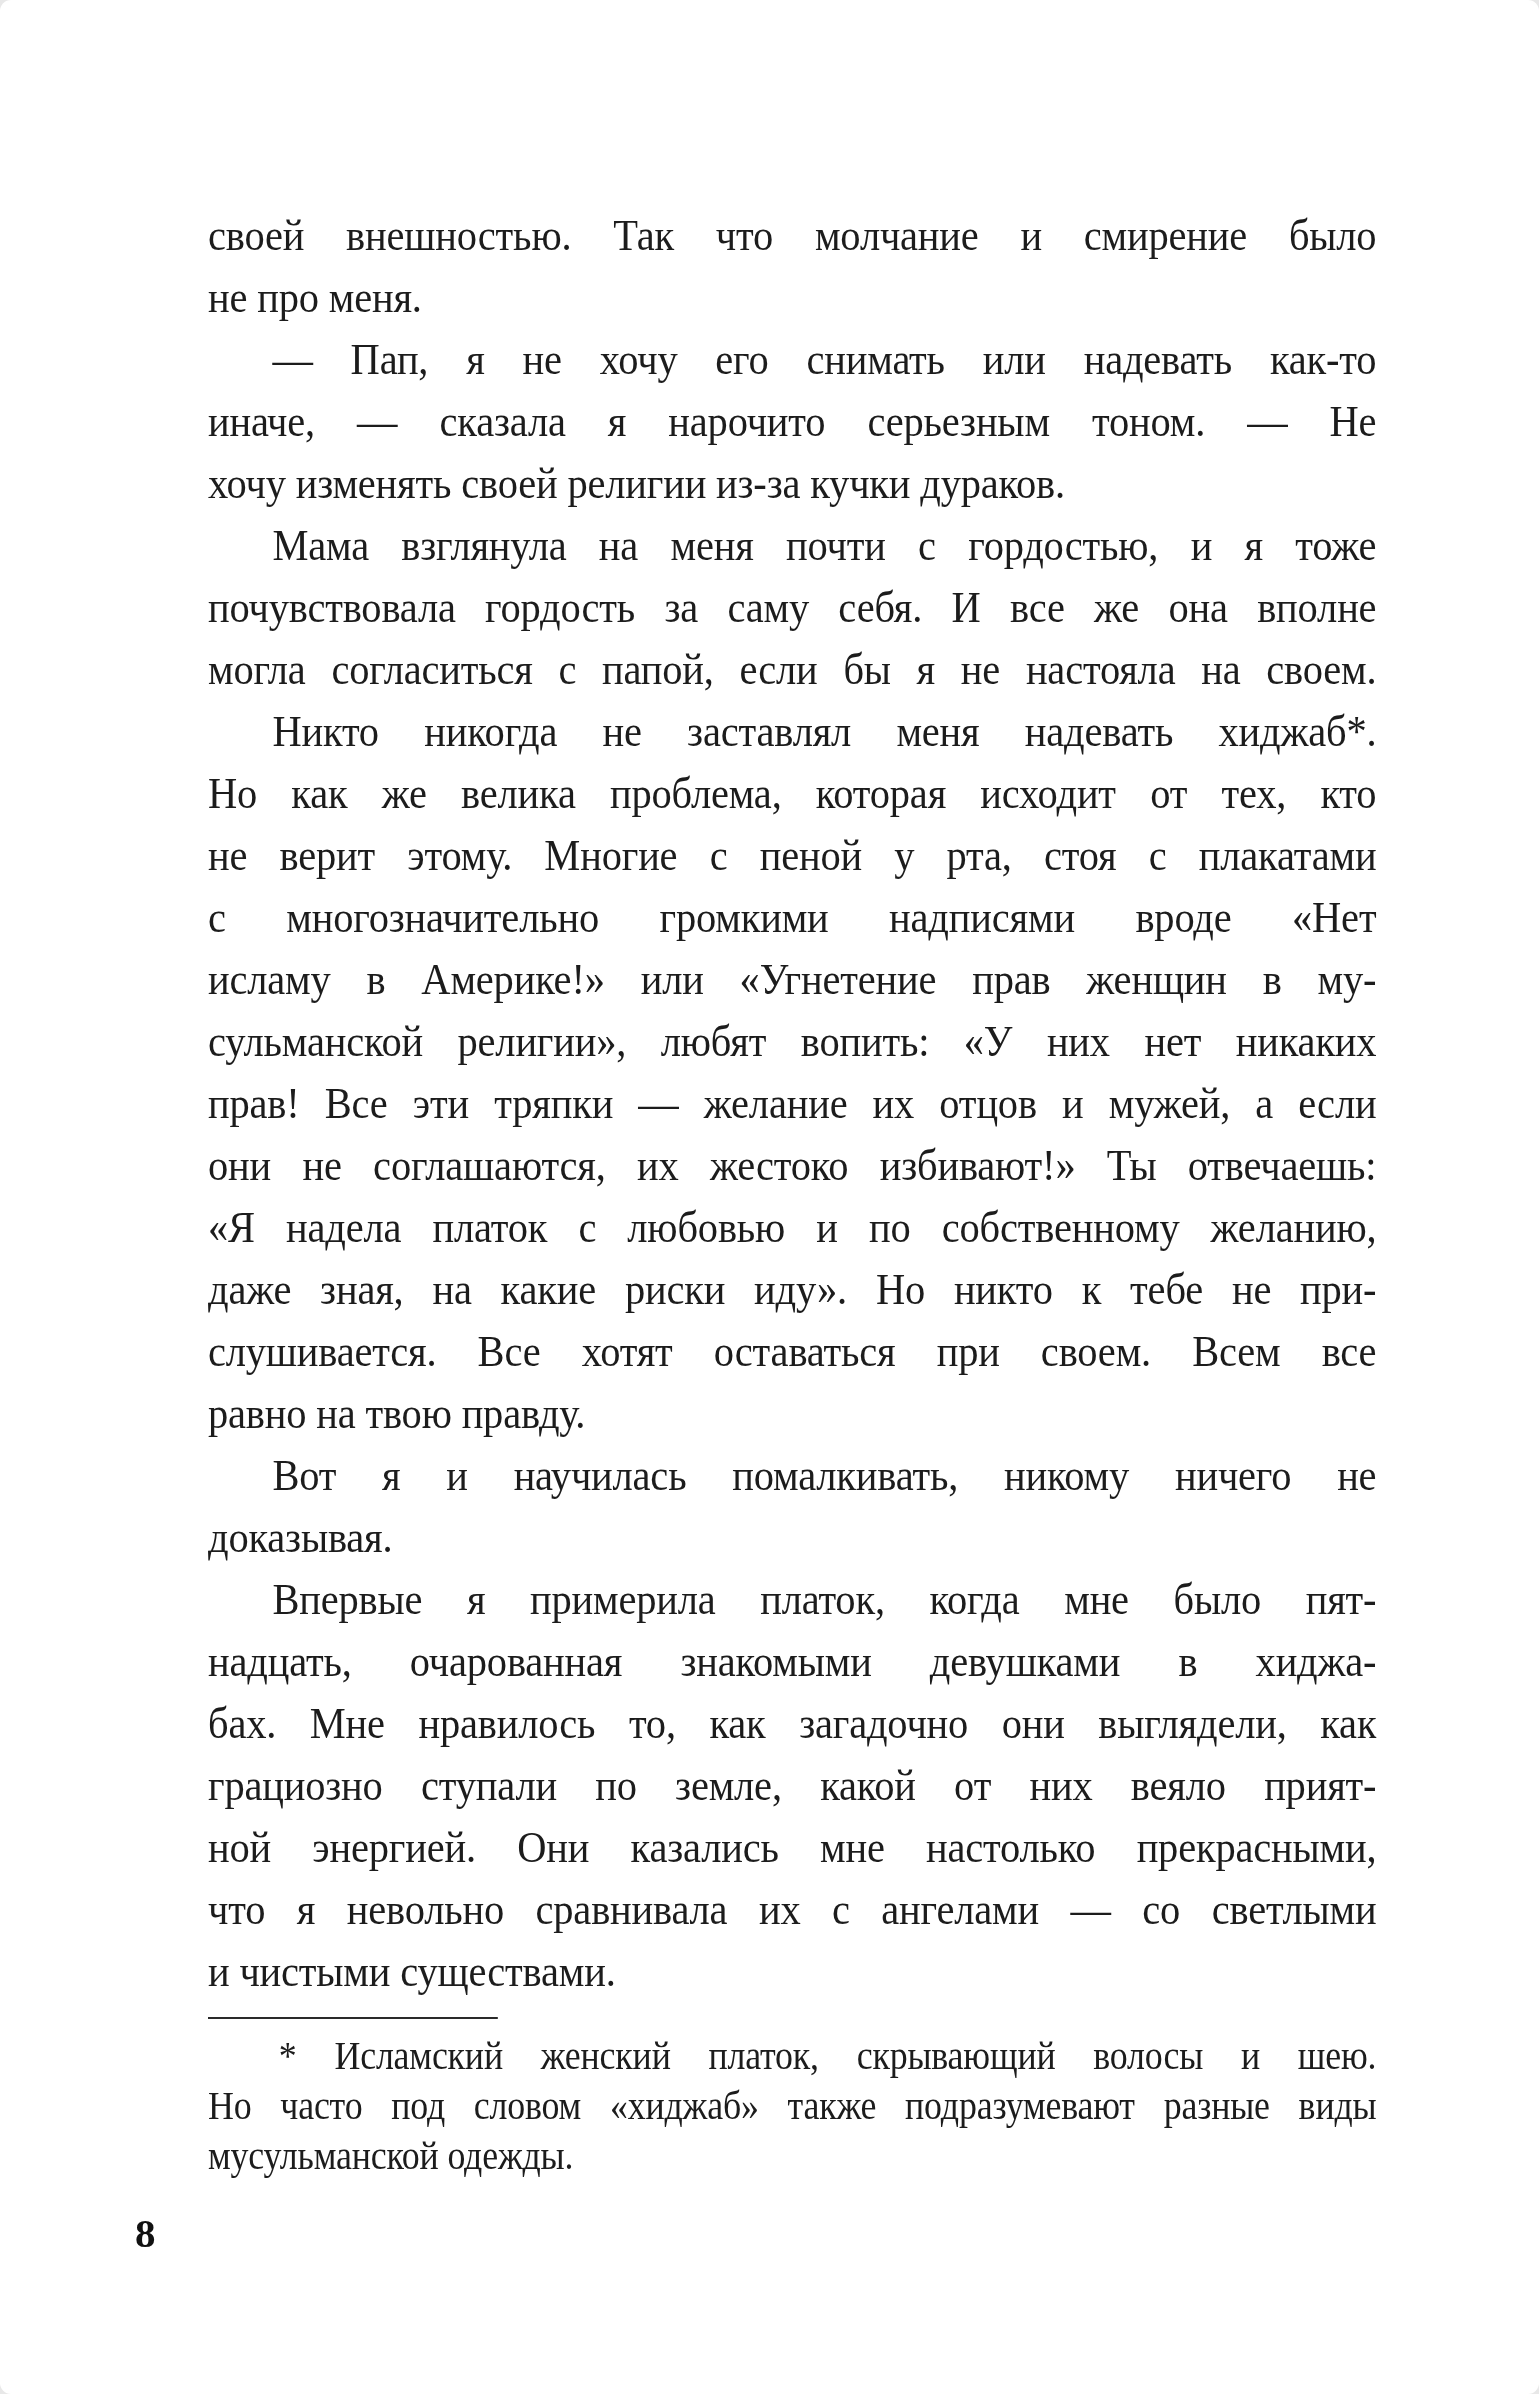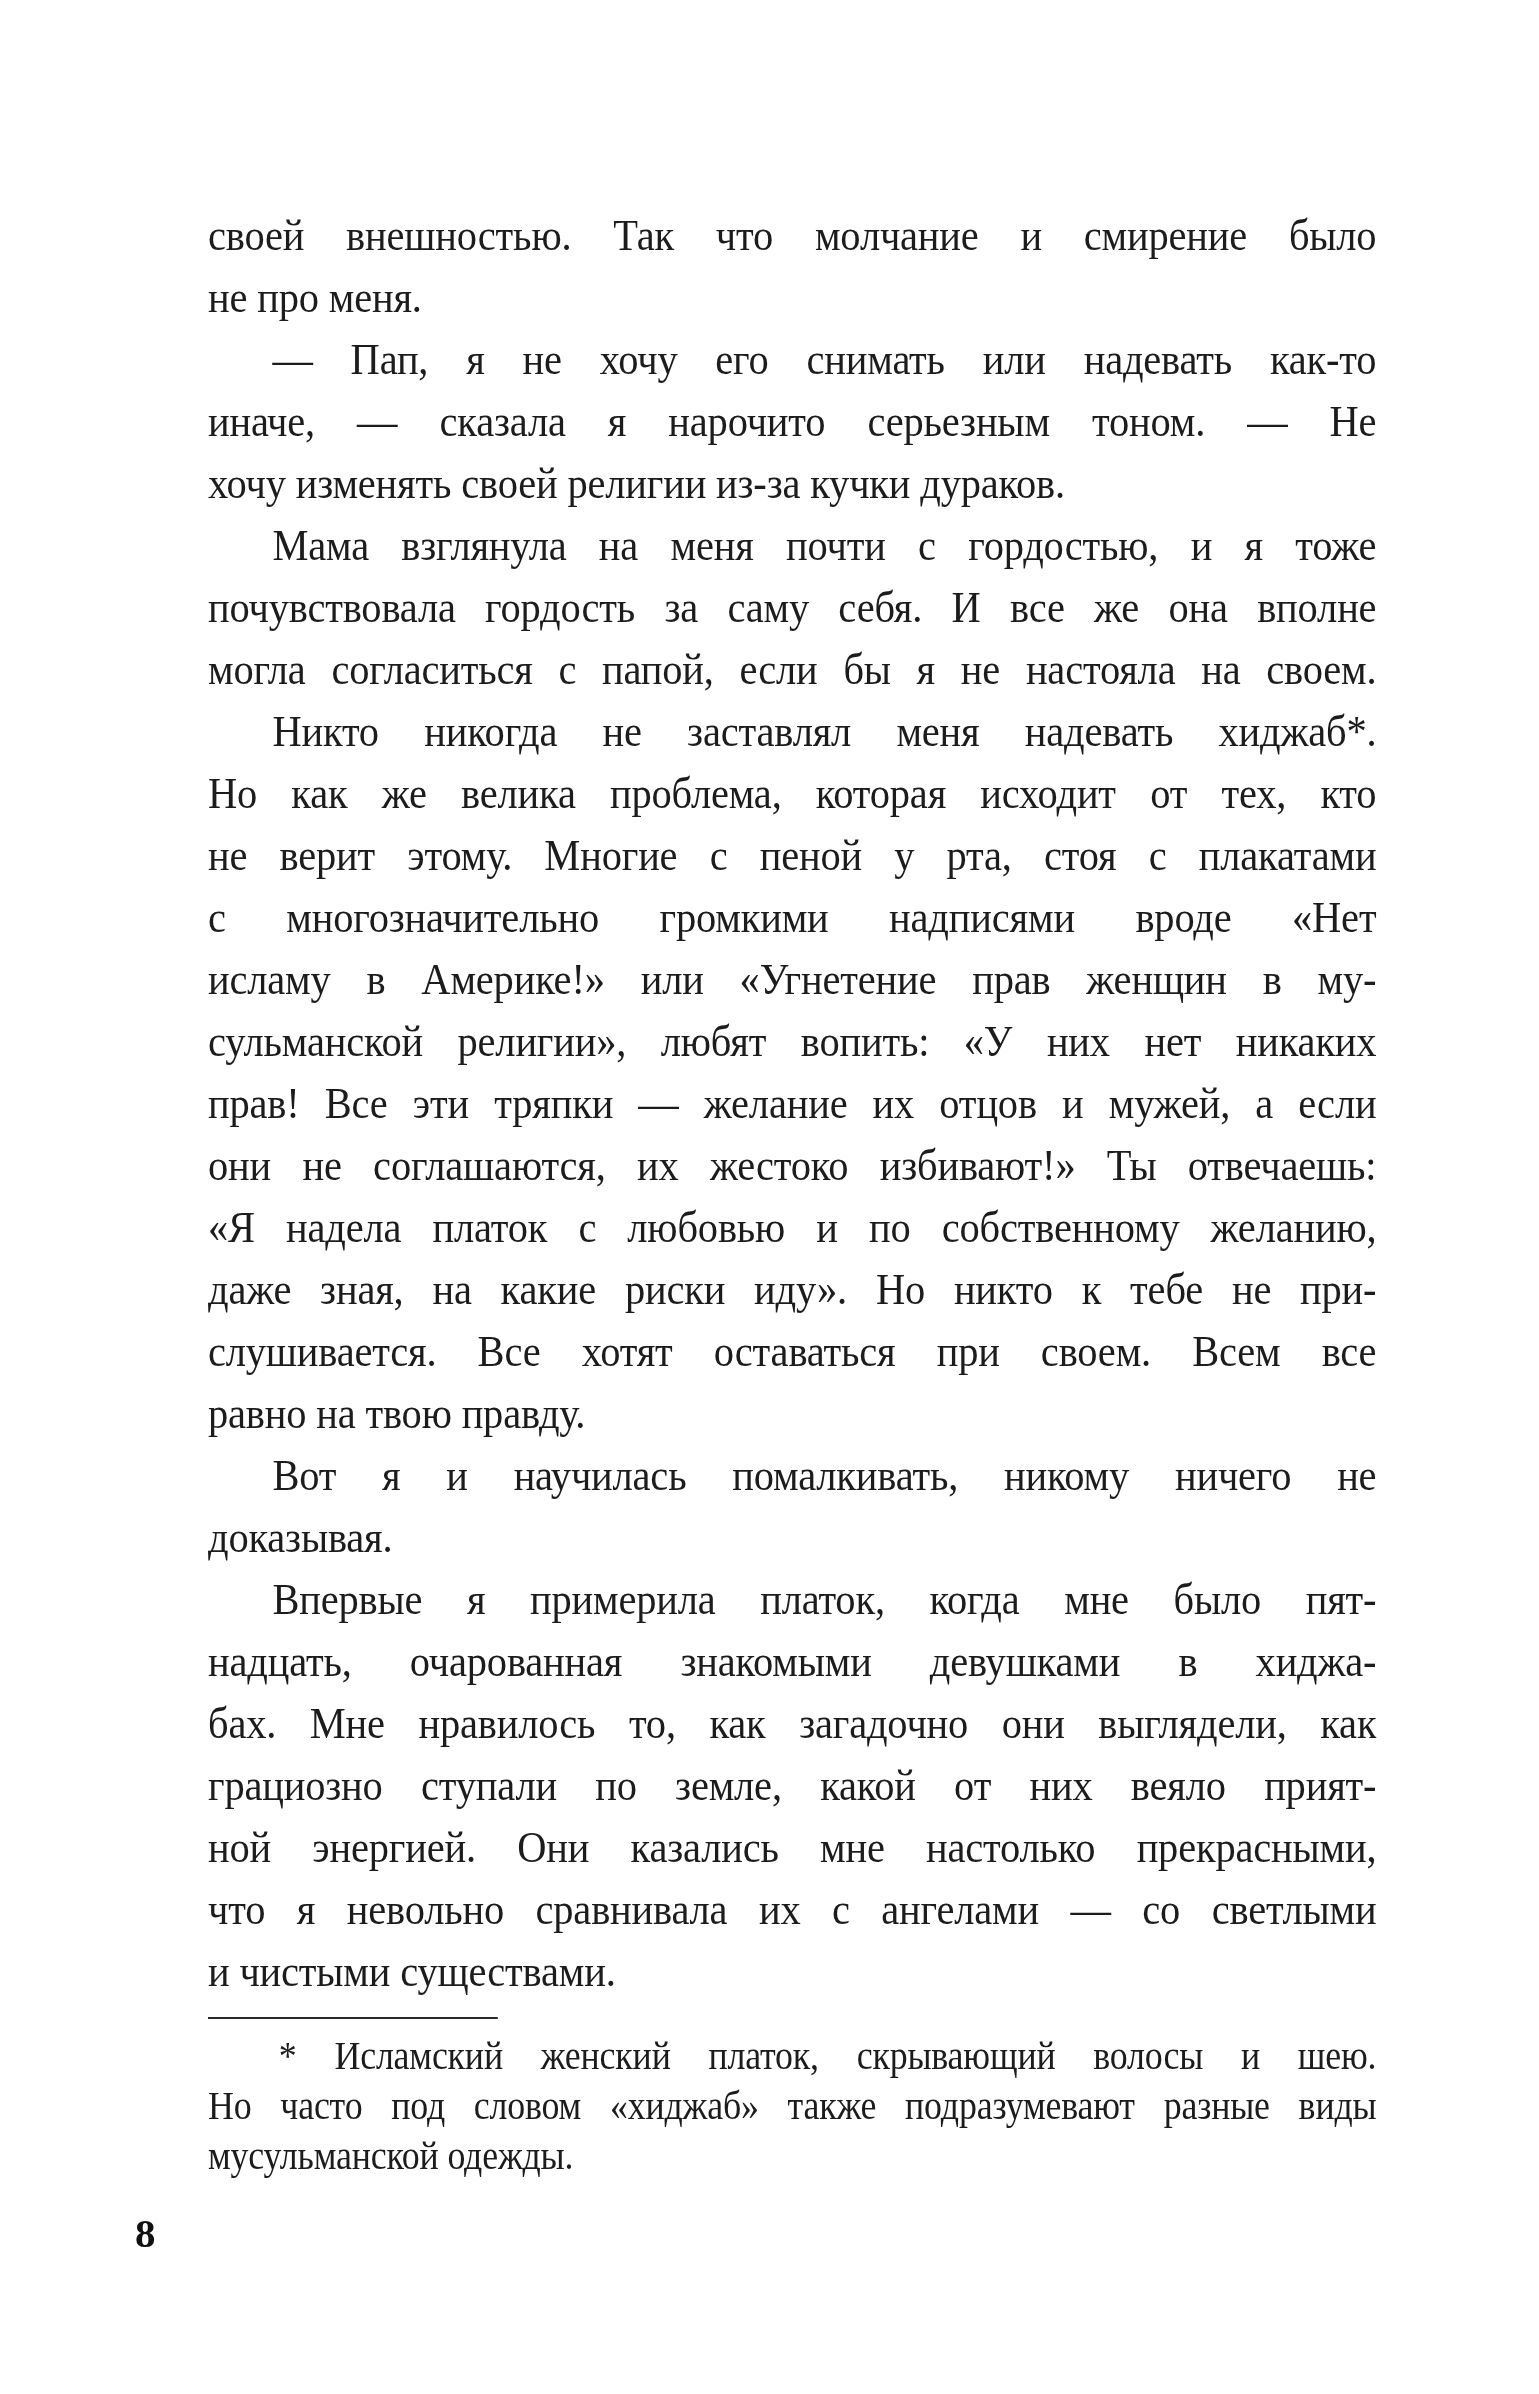--- a/index.html
+++ b/index.html
@@ -8,20 +8,21 @@
     font-family:"Liberation Serif","DejaVu Serif",serif;
   }
   .page{
     position:relative;
     width:1539px;
     height:2394px;
     margin:0 auto;
     background:#ffffff;
     color:#1c1c1c;
     overflow:hidden;
+    border-radius:11px;
   }
   .text-block{
     position:absolute;
     left:208px;
     top:205px;
     width:1270px;
     transform:scaleX(0.92);
     transform-origin:left top;
   }
   .para{margin:0;padding:0;}

